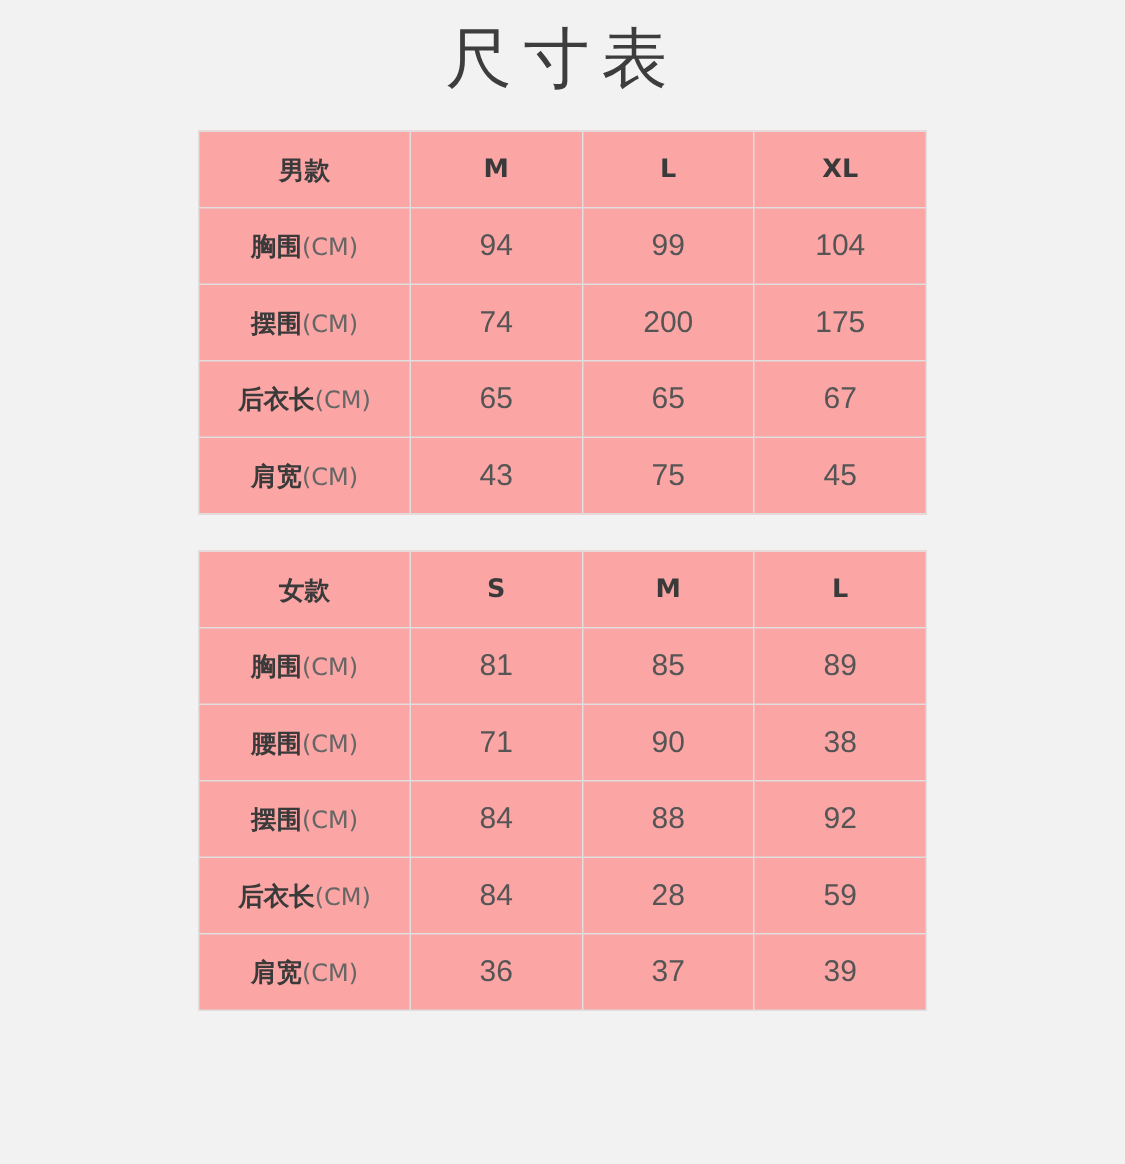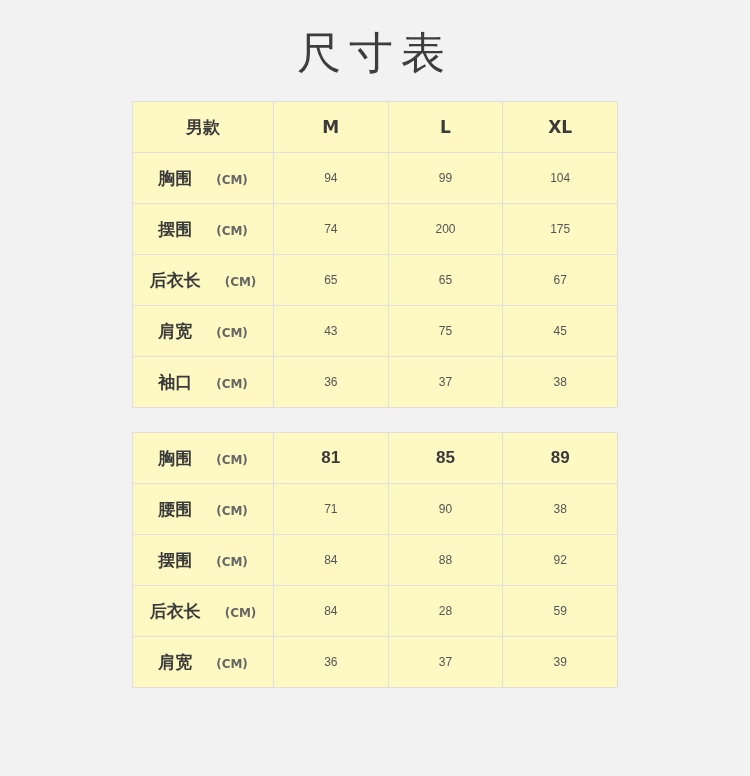--- a/index.html
+++ b/index.html
@@ -19,60 +19,59 @@
     height: 776px;
     position: relative;
     box-sizing: border-box;
   }
   .title {
     text-align: center;
     font-size: 44px;
     letter-spacing: 8px;
     color: #3d3d3d;
     font-weight: 400;
-    padding-top: 24px;
+    padding-top: 10px;
     padding-bottom: 18px;
     font-family: "Liberation Serif", serif;
   }
   .table-wrap {
     width: 486px;
     margin: 0 auto 24px auto;
   }
   table.size-table {
     width: 100%;
     border-collapse: collapse;
-    background: #fef9c3;
+    background: #fca5a5;
     table-layout: fixed;
   }
   table.size-table td {
     border: 1px solid #e0dede;
     height: 50px;
     text-align: center;
     vertical-align: middle;
-    font-size: 12px;
+    font-size: 20px;
     color: #555;
     padding: 0;
   }
   table.size-table tr:first-child td {
     font-weight: bold;
     color: #3a3a3a;
     font-size: 17px;
   }
   table.size-table td.head-col {
     width: 140px;
     font-weight: bold;
     color: #3a3a3a;
     font-size: 17px;
   }
   .unit {
-    font-size: 12px;
-    font-weight: bold;
+    font-size: 16px;
+    font-weight: normal;
     color: #666;
     letter-spacing: 0;
-    padding-left: 24px;
   }
   .cell-value {
     font-size: 16px;
     color: #5a5a5a;
     font-family: "Liberation Sans", sans-serif;
   }
   .zh {
     font-family: "DejaVu Sans", "Liberation Sans", sans-serif;
   }
 </style>
@@ -109,33 +108,33 @@
           <td class="cell-value">65</td>
           <td class="cell-value">65</td>
           <td class="cell-value">67</td>
         </tr>
         <tr>
           <td class="head-col zh"><span>肩宽</span><span class="unit">(CM)</span></td>
           <td class="cell-value">43</td>
           <td class="cell-value">75</td>
           <td class="cell-value">45</td>
         </tr>
-        <tr>
-          <td class="head-col zh"><span>袖口</span><span class="unit">(CM)</span></td>
-          <td class="cell-value">36</td>
-          <td class="cell-value">37</td>
-          <td class="cell-value">38</td>
-        </tr>
       </tbody>
     </table>
   </div>
 
   <div class="table-wrap">
     <table class="size-table">
       <tbody>
+        <tr>
+          <td class="head-col zh">女款</td>
+          <td class="zh">S</td>
+          <td class="zh">M</td>
+          <td class="zh">L</td>
+        </tr>
         <tr>
           <td class="head-col zh"><span>胸围</span><span class="unit">(CM)</span></td>
           <td class="cell-value">81</td>
           <td class="cell-value">85</td>
           <td class="cell-value">89</td>
         </tr>
         <tr>
           <td class="head-col zh"><span>腰围</span><span class="unit">(CM)</span></td>
           <td class="cell-value">71</td>
           <td class="cell-value">90</td>

